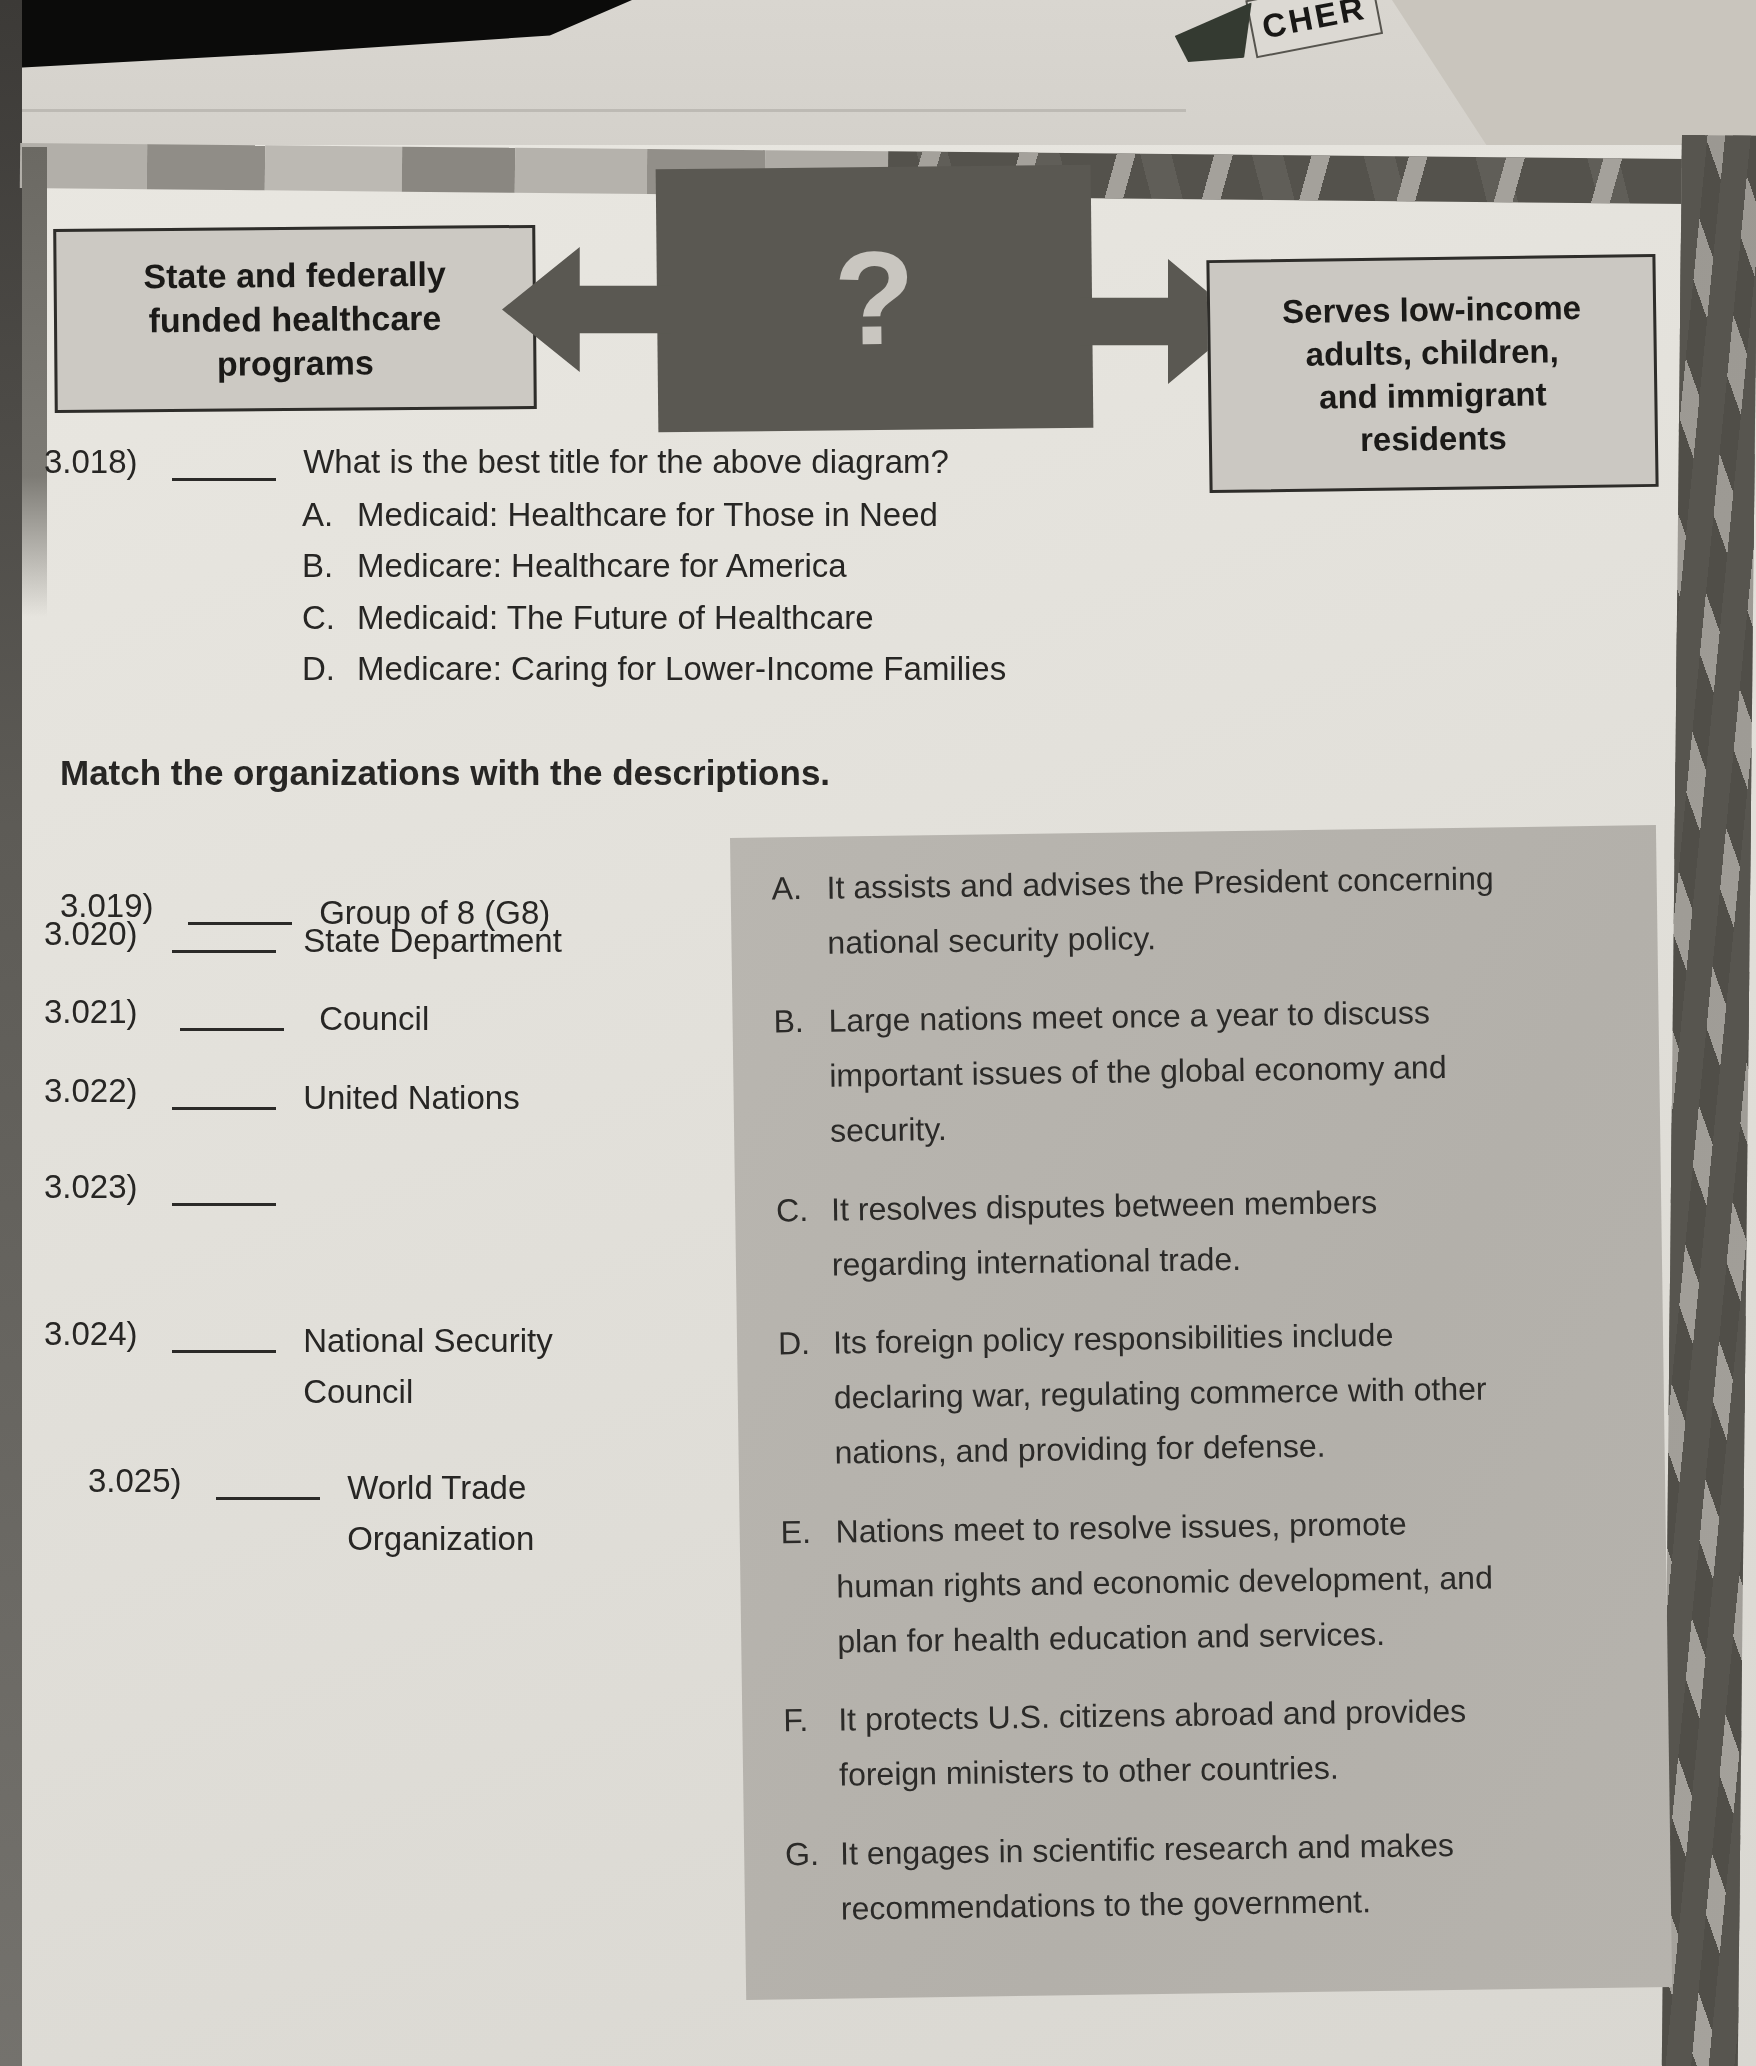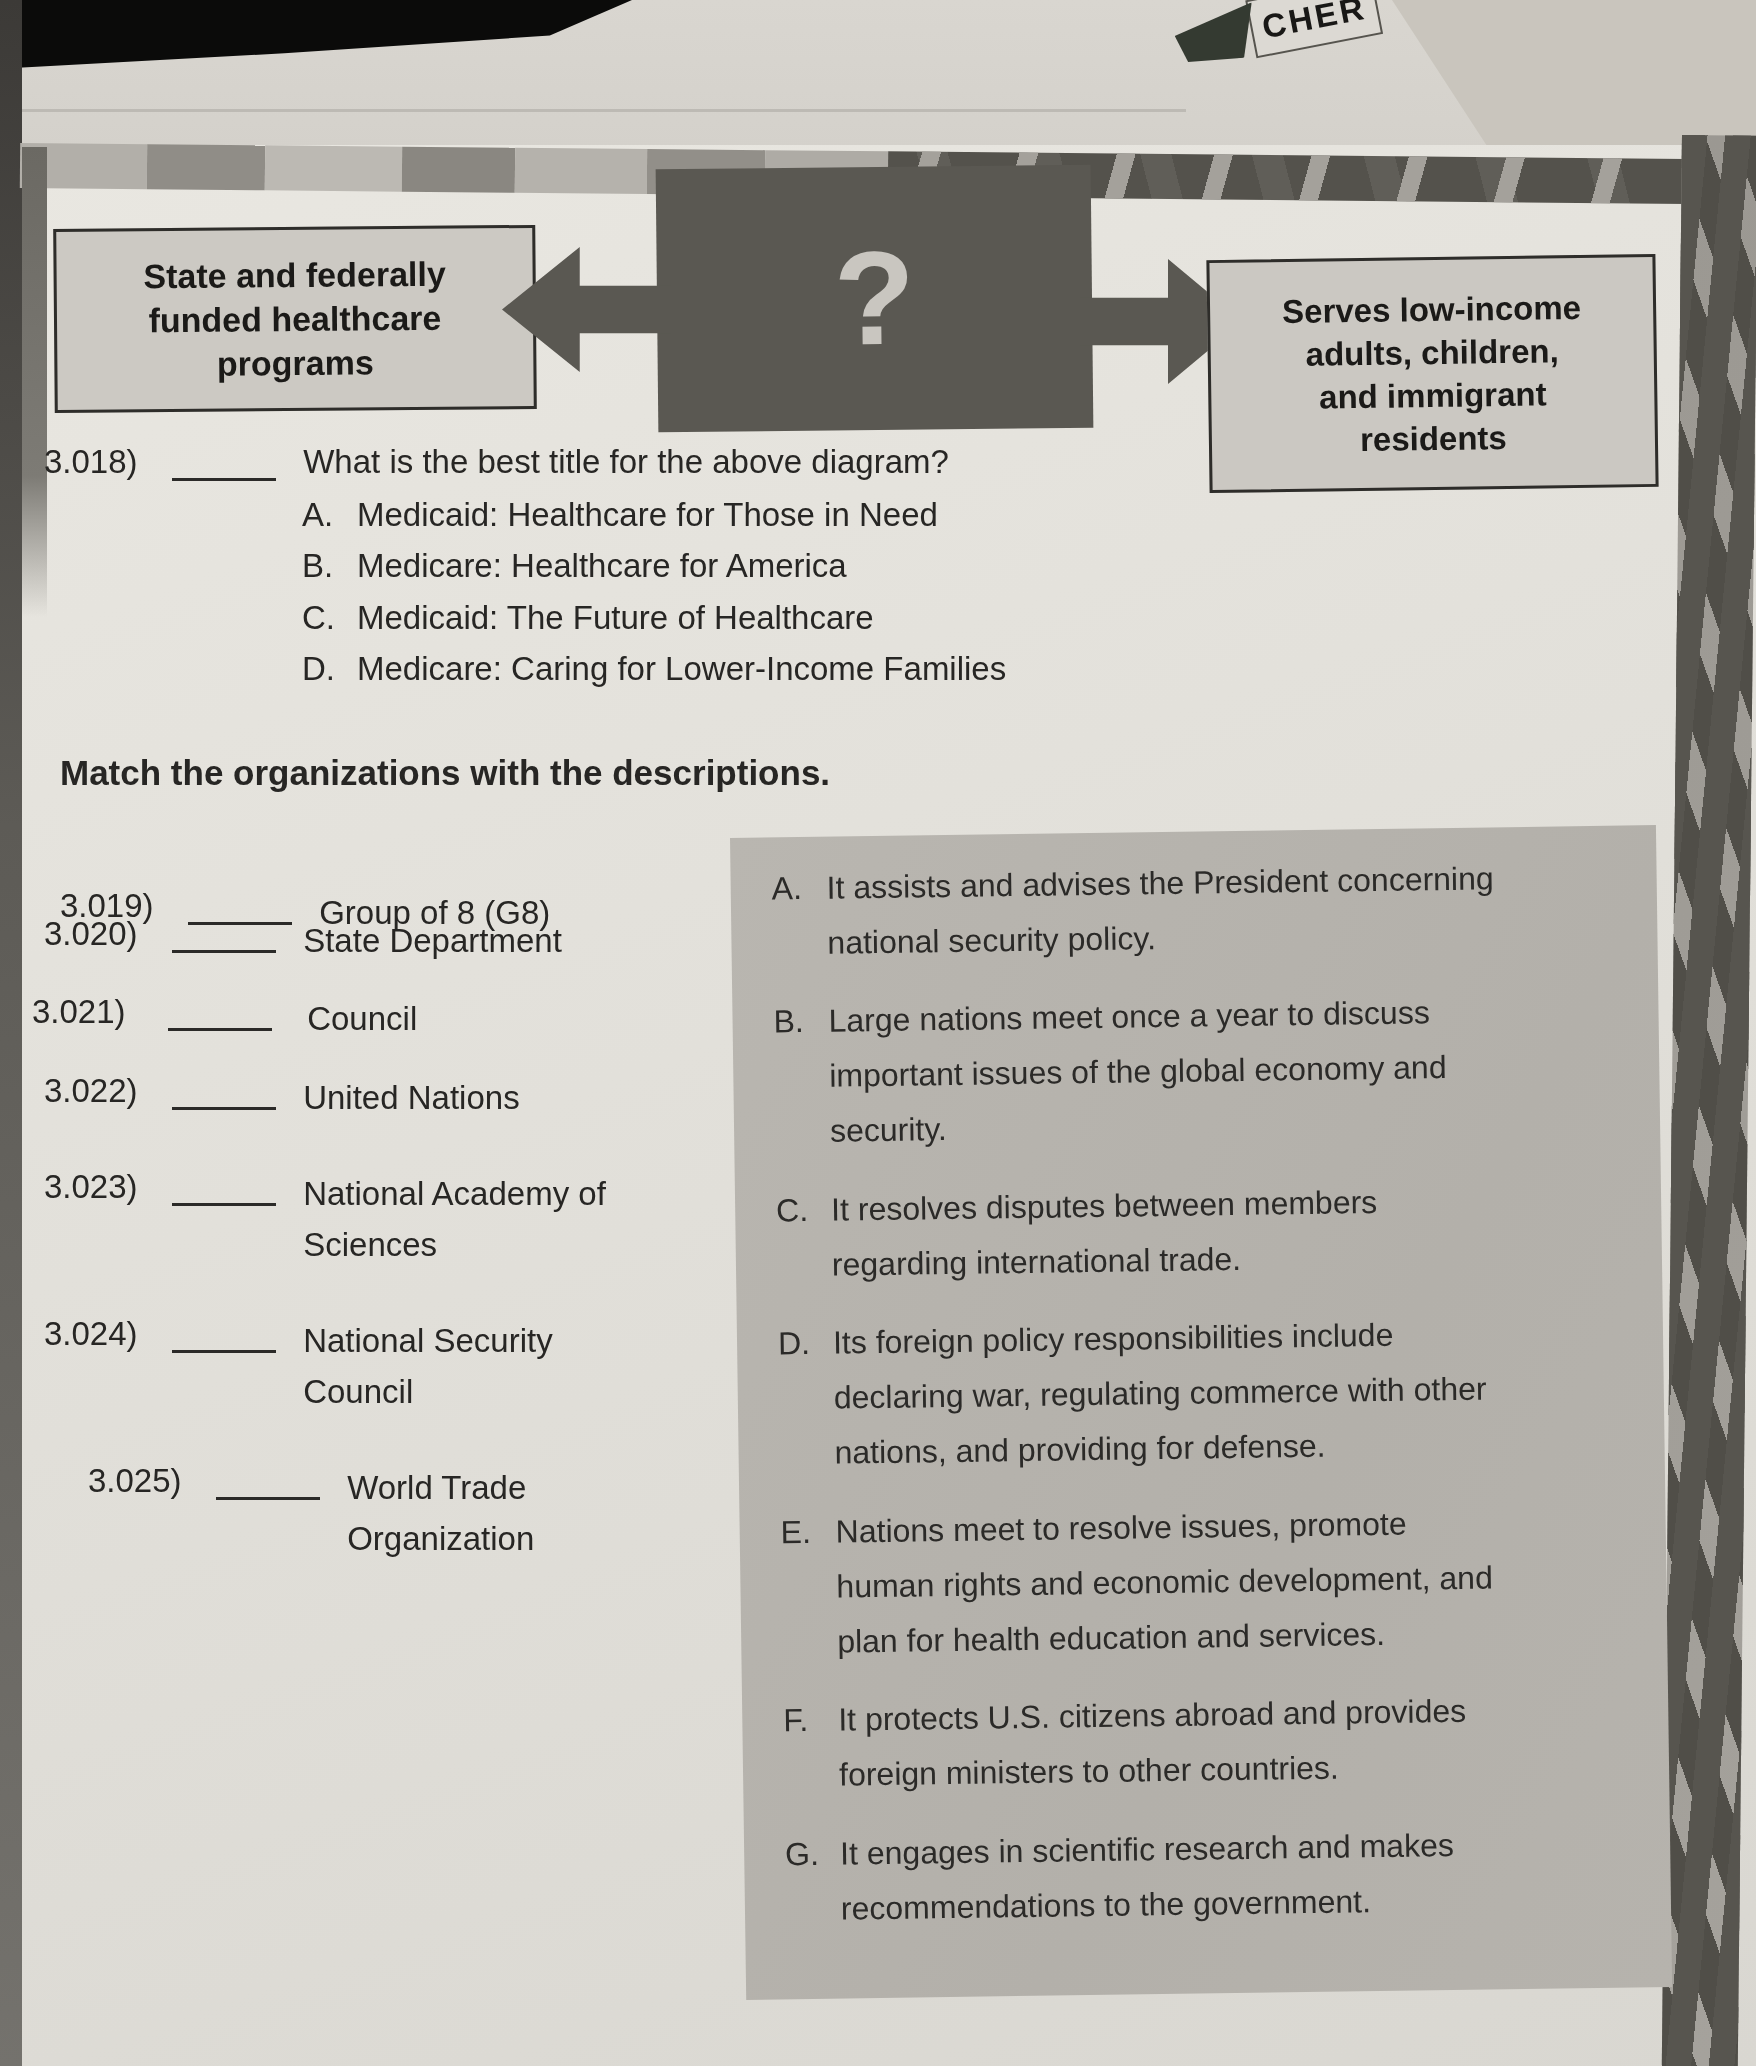--- a/index.html
+++ b/index.html
@@ -150,35 +150,33 @@
   <div class="row" style="left:60px;top:839px;margin-top:48px;">
     <span class="qnum">3.019)</span>
     <span class="blank"></span>
     <span class="item-label pre">Group of 8 (G8)</span>
   </div>
   <div class="row" style="left:44px;top:915px;">
     <span class="qnum">3.020)</span>
     <span class="blank"></span>
     <span class="item-label pre">State Department</span>
   </div>
-  <div class="row" style="left:32px;top:993px;gap:8px;">
+  <div class="row" style="left:44px;top:993px;gap:8px;">
     <span class="qnum">3.021)</span>
     <span class="blank"></span>
     <span class="item-label pre">Council</span>
   </div>
   <div class="row" style="left:44px;top:1072px;justify-content:space-between;">
     <span class="qnum">3.022)</span>
     <span class="blank"></span>
     <span class="item-label pre">United Nations</span>
   </div>
   <div class="row" style="left:44px;top:1168px;">
     <span class="qnum">3.023)</span>
     <span class="blank"></span>
-    <span class="item-label pre">National Academy of
-Sciences</span>
   </div>
   <div class="row" style="left:44px;top:1315px;">
     <span class="qnum">3.024)</span>
     <span class="blank"></span>
     <span class="item-label pre">National Security
 Council</span>
   </div>
   <div class="row" style="left:44px;top:1462px;margin-left:44px;">
     <span class="qnum">3.025)</span>
     <span class="blank"></span>

